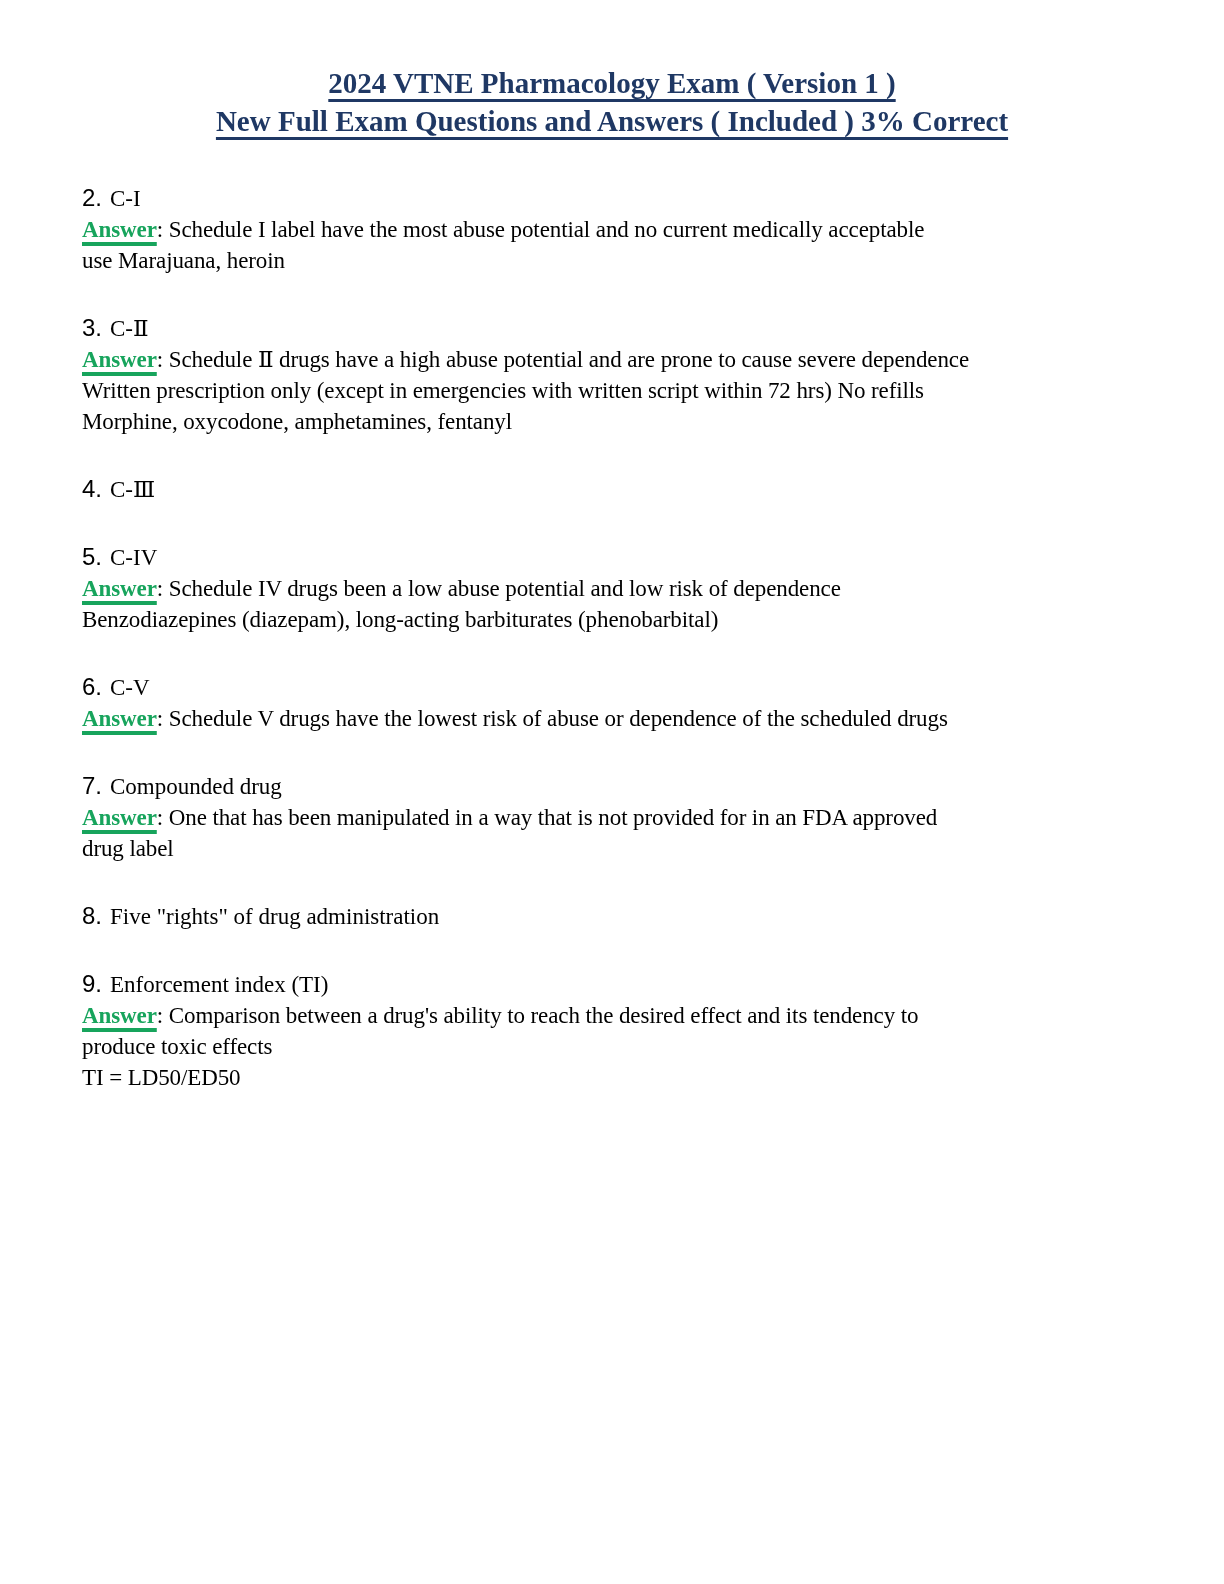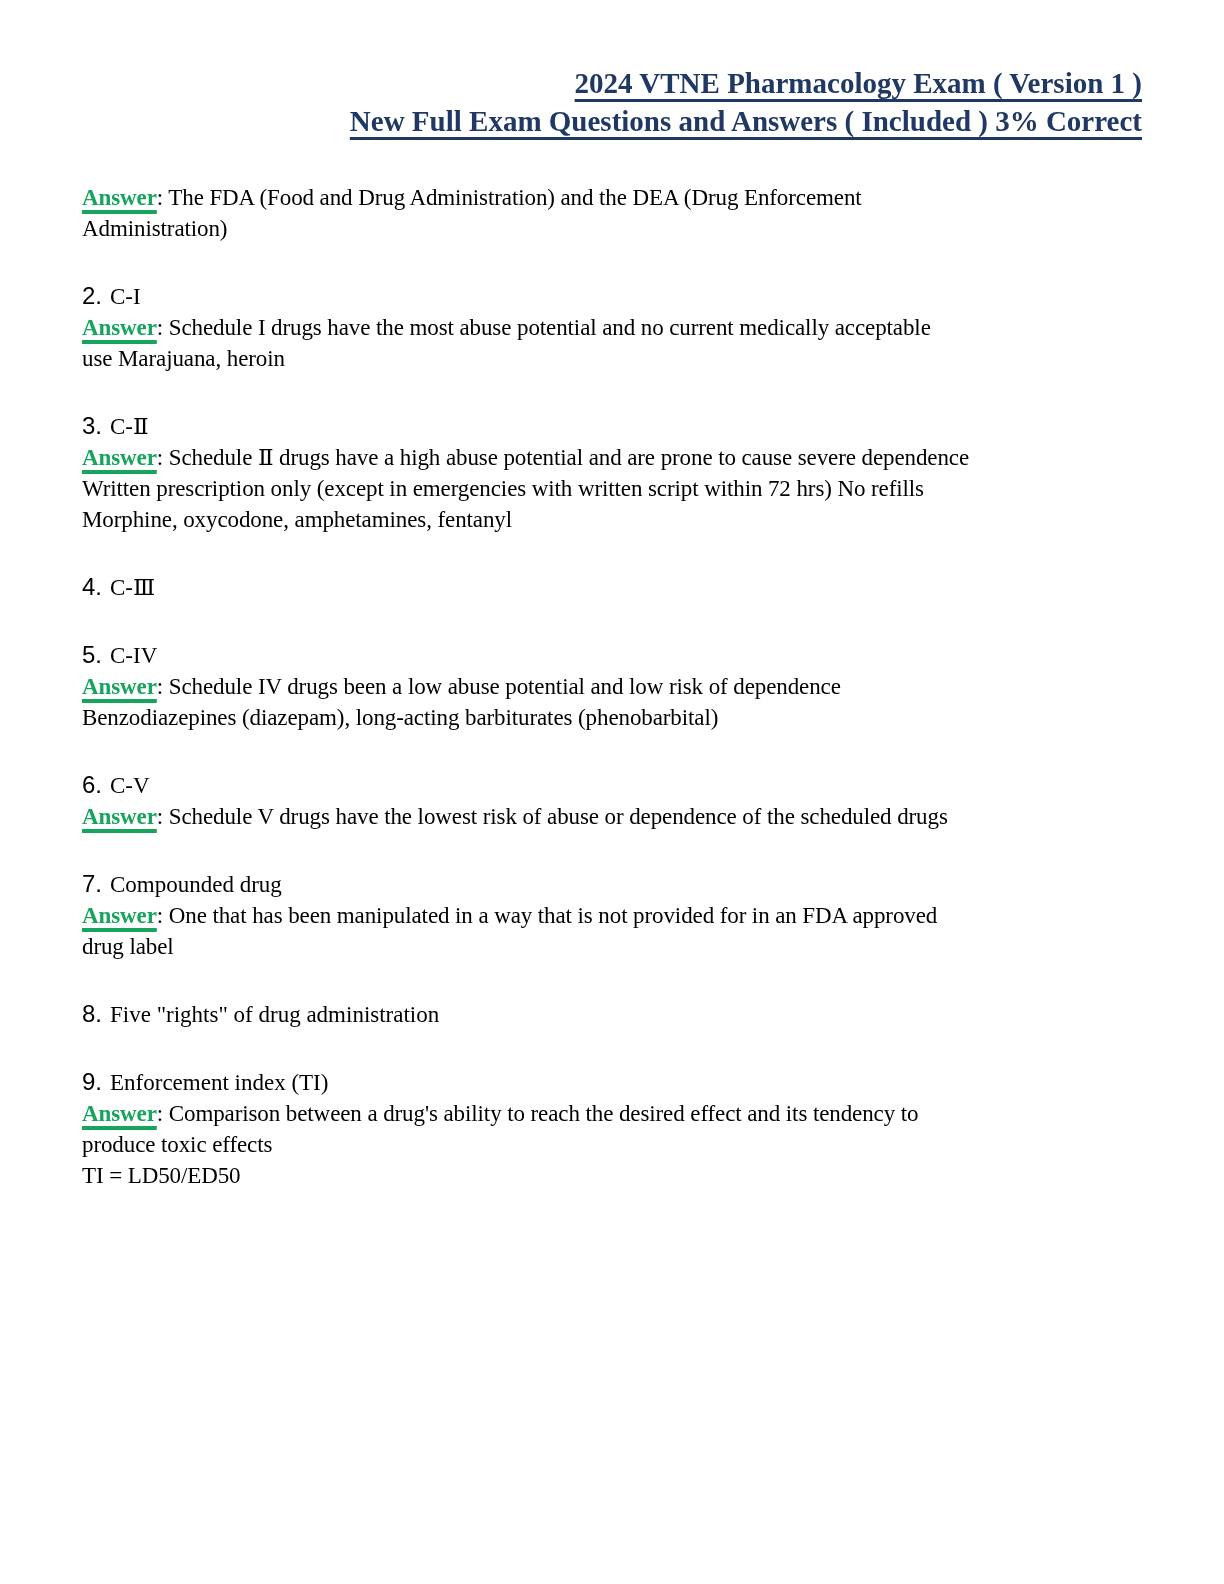--- a/index.html
+++ b/index.html
@@ -28,21 +28,20 @@
     color: var(--title-navy);
     font-weight: bold;
     font-size: 29px;
     line-height: 38px;
     margin-bottom: 42px;
   }
   .title-line {
     text-decoration: underline;
     text-decoration-thickness: 3px;
     text-underline-offset: 6px;
-    text-align: right;
   }
   .question-block { margin: 0 0 36px 0; }
   p { margin: 0; }
   .question-line {
     font-size: 23px;
     line-height: 31px;
   }
   .q-number {
     font-family: "Liberation Sans", "DejaVu Sans", sans-serif;
     font-size: 24px;
@@ -65,27 +64,25 @@
 </head>
 <body>
 
 <div class="page">
   <header class="doc-title">
     <div class="title-line">2024 VTNE Pharmacology Exam ( Version 1 )</div>
     <div class="title-line">New Full Exam Questions and Answers ( Included ) 3% Correct</div>
   </header>
   <main id="questions">
   <section class="question-block">
-    <p class="answer-line"><span class="answer-label">Answer</span><span class="answer-sep">: </span><span class="answer-text">The FDA (Food and Drug Administration) and the DEA (Drug Enforcement
-Administration)</span></p>
   </section>
 
   <section class="question-block">
     <p class="question-line"><span class="q-number">2.</span><span class="q-text">C-I</span></p>
-    <p class="answer-line"><span class="answer-label">Answer</span><span class="answer-sep">: </span><span class="answer-text">Schedule I drugs have the most abuse potential and no current medically acceptable
+    <p class="answer-line"><span class="answer-label">Answer</span><span class="answer-sep">: </span><span class="answer-text">Schedule I label have the most abuse potential and no current medically acceptable
 use Marajuana, heroin</span></p>
   </section>
 
   <section class="question-block">
     <p class="question-line"><span class="q-number">3.</span><span class="q-text">C-Ⅱ</span></p>
     <p class="answer-line"><span class="answer-label">Answer</span><span class="answer-sep">: </span><span class="answer-text">Schedule Ⅱ drugs have a high abuse potential and are prone to cause severe dependence
 Written prescription only (except in emergencies with written script within 72 hrs) No refills
 Morphine, oxycodone, amphetamines, fentanyl</span></p>
   </section>
 

